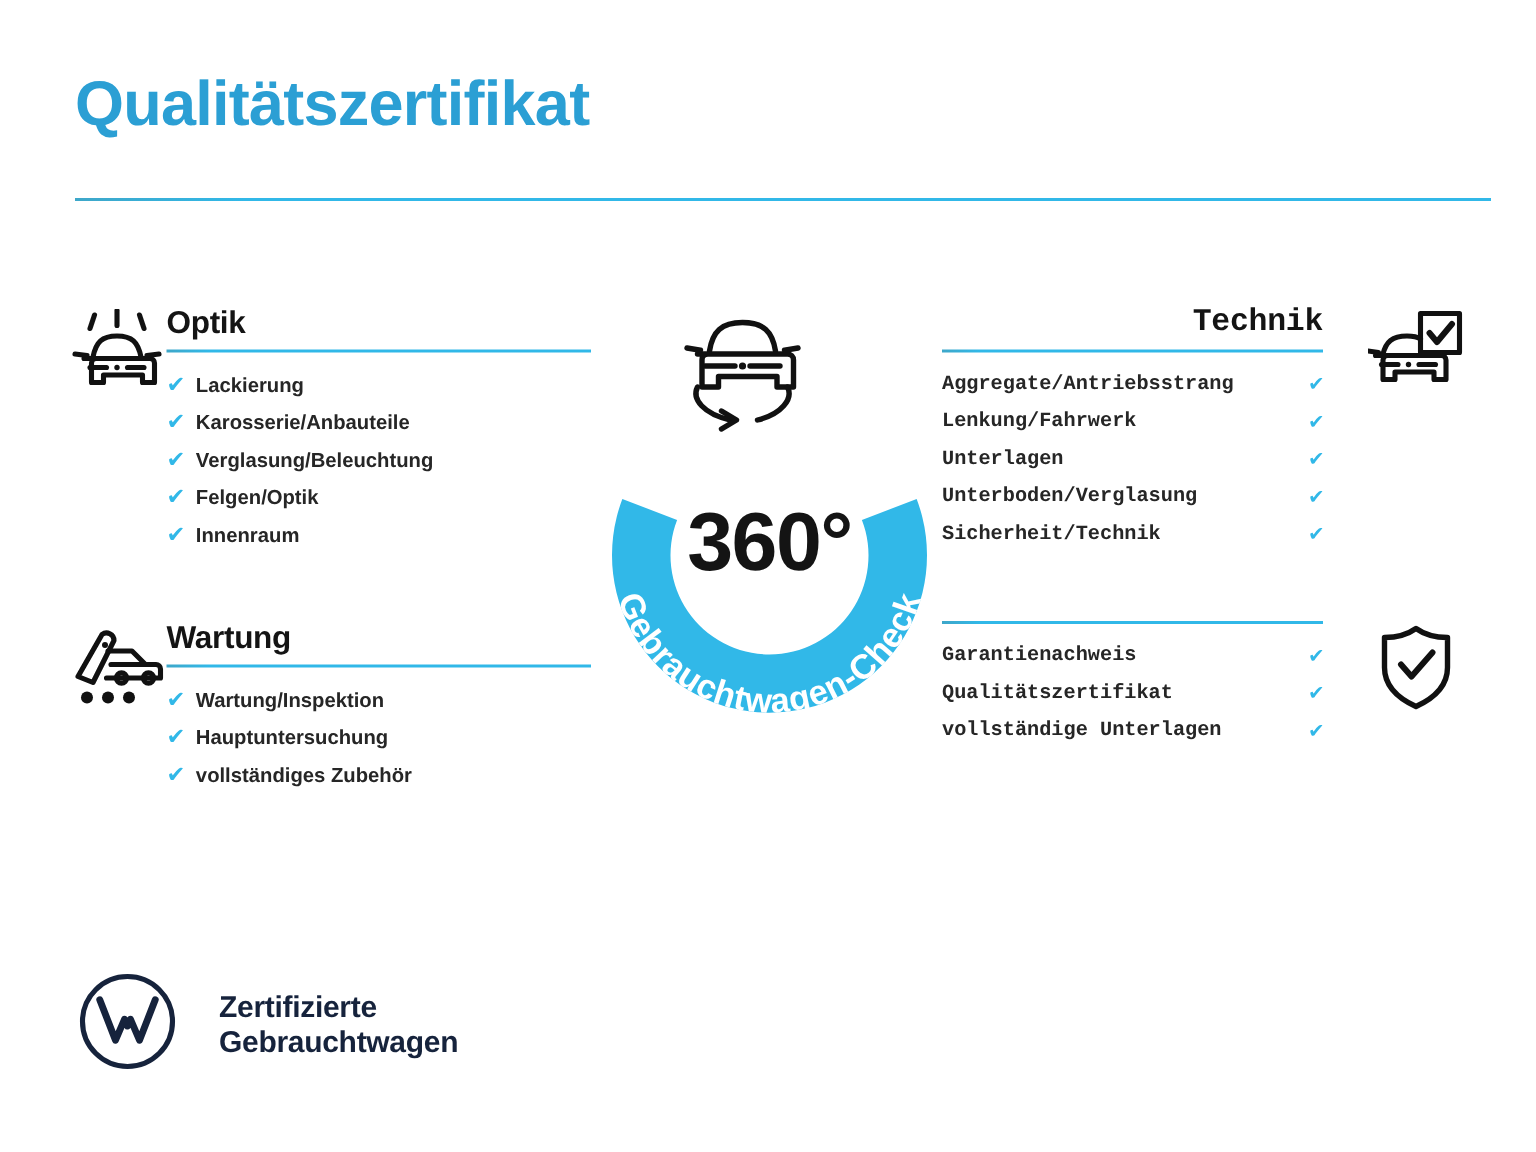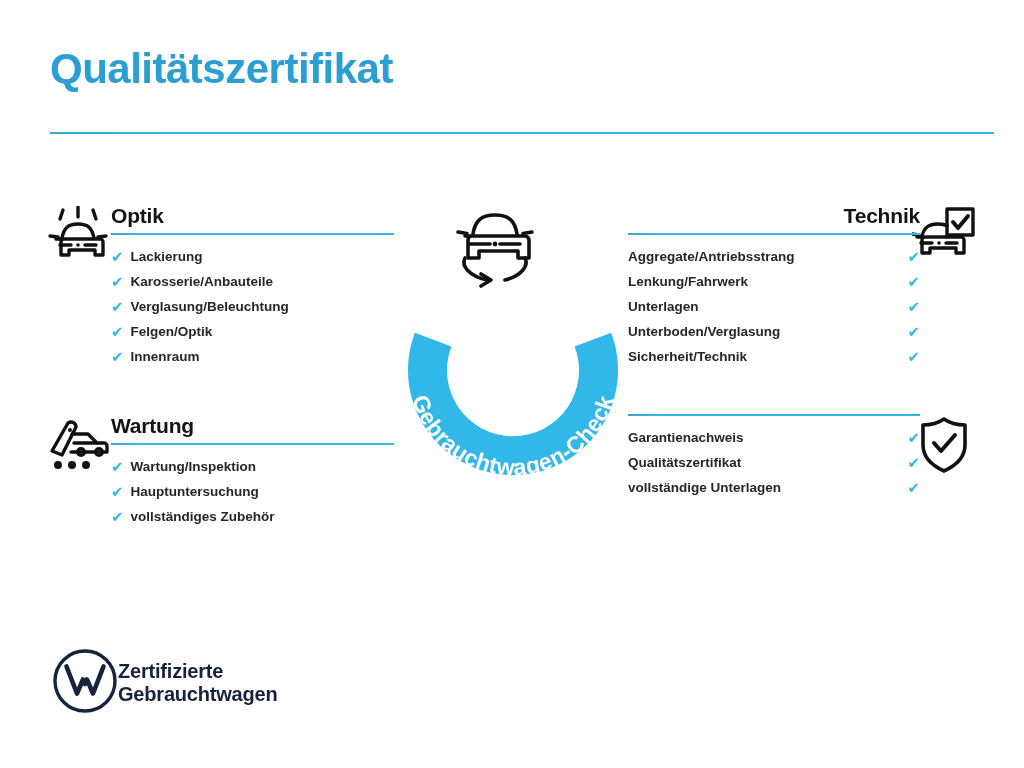--- a/index.html
+++ b/index.html
@@ -65,21 +65,21 @@
   }
   .quad-left .quad-icon  { left: 0; }
   .quad-right .quad-icon { right: 0; }
   .quad-icon svg { display: block; }
 
   
   .quad-body {
     position: relative;
   }
   .quad-left .quad-body  { margin-left: 67px; }
-  .quad-right .quad-body { margin-right: 58px; }
+  .quad-right .quad-body { margin-right: 96px; font-family: Liberation Mono, monospace; }
 
   .quad-heading {
     font-size: 21px;
     font-weight: bold;
     color: #141414;
     line-height: 1.1;
     letter-spacing: -0.2px;
     padding-bottom: 6px;
   }
   .quad-left  .quad-heading { text-align: left; }
@@ -147,21 +147,21 @@
   
   .vw-lockup {
     position: absolute;
     left: 52px;
     top: 648px;
     display: flex;
     align-items: center;
   }
   .vw-mark { flex: none; }
   .vw-text {
-    margin-left: 0;
+    margin-left: 28px;
     font-size: 20px;
     font-weight: bold;
     line-height: 1.15;
     color: #16233c;
     letter-spacing: -0.2px;
   }
 </style>
 </head>
 <body>
 
@@ -364,20 +364,21 @@
 
       <path d="M8 56 C4 64 12 74 30 78"></path>
       <path d="M68 56 C72 64 64 74 48 78"></path>
       <path d="M24 72 l10 6 l-10 6" fill="none"></path>
     </g>
 
     <text font-family="Liberation Sans, DejaVu Sans, sans-serif" font-size="23" font-weight="bold" fill="#ffffff" letter-spacing="0.4">
       <textPath href="#ringpath" startOffset="50%" text-anchor="middle">Gebrauchtwagen-Check</textPath>
     </text>
   </svg>
+  <div class="badge-num">360°</div>
 </div>
 
 <div class="vw-lockup">
   <div class="vw-mark">
     <svg width="66" height="66" viewBox="0 0 66 66" fill="none" stroke="#16233c" stroke-width="3.4" stroke-linejoin="round" stroke-linecap="round">
       <circle cx="33" cy="33" r="30"></circle>
       <path d="M14.5 18.5 L25 45.5 L31 31.5 L33 36 L35 31.5 L41 45.5 L51.5 18.5" stroke-width="4.6" fill="none"></path>
       <path d="M22 14 L33 39 L44 14" stroke-width="0" fill="none"></path>
     </svg>
   </div>

